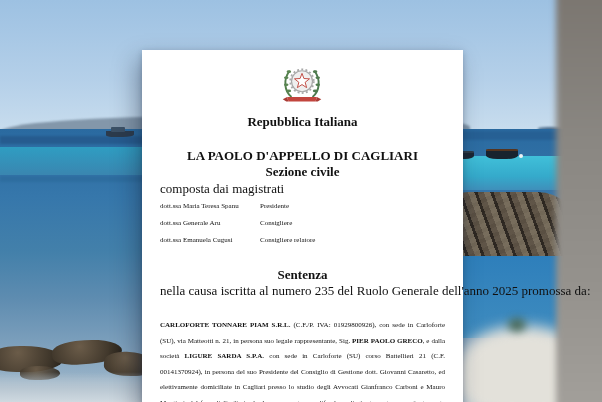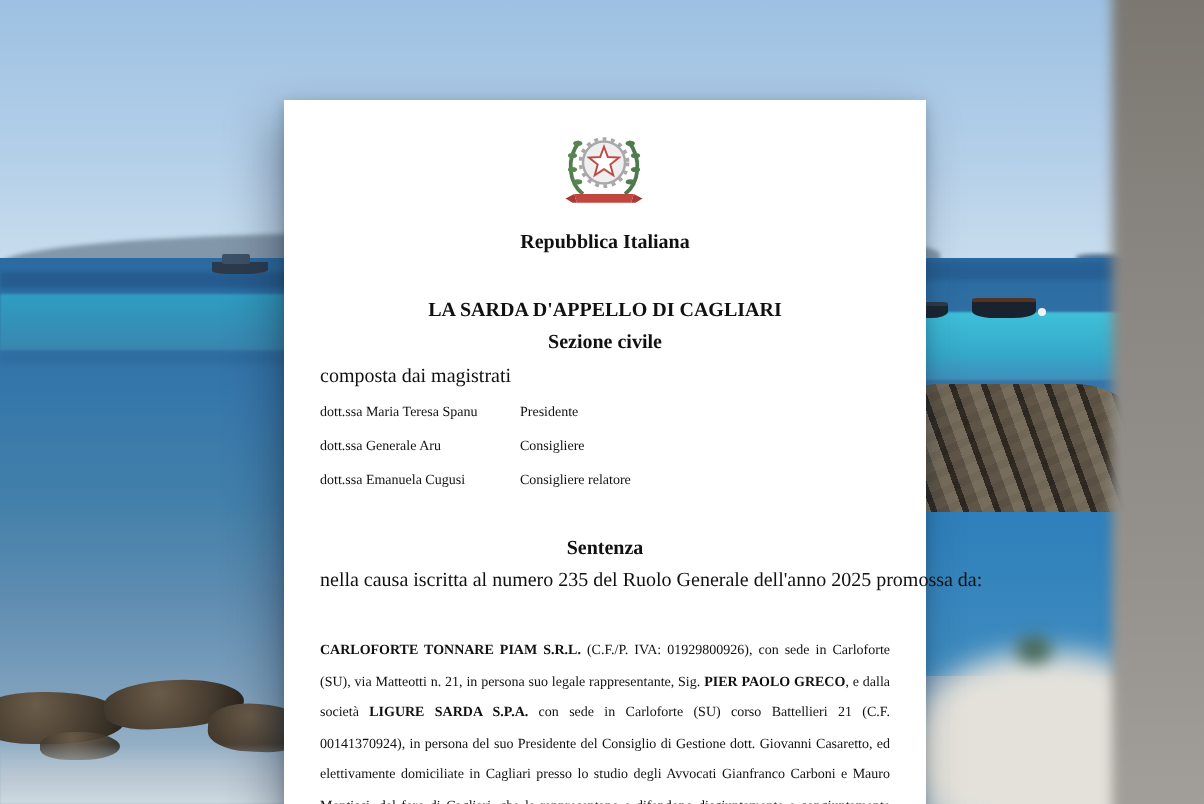--- a/index.html
+++ b/index.html
@@ -56,21 +56,21 @@
   .pillar{left:556px;top:-8px;width:60px;height:420px;
     background:linear-gradient(#7b7670,#8a8782 35%,#95928d 70%,#a3a09b);
     filter:blur(3px);}
 
   
   .page{left:142px;top:50px;width:321px;height:360px;background:#fff;
     box-shadow:-6px 10px 22px rgba(20,35,55,.38),0 2px 6px rgba(20,35,55,.25);
     color:#111;}
   .page *{position:absolute;}
   .emblem{left:137px;top:12px;}
-  .t{left:0;width:321px;font-size:10px;line-height:9px;white-space:nowrap;}
+  .t{left:0;width:321px;font-size:13px;line-height:9px;white-space:nowrap;}
   .c{text-align:center;}
   .b{font-weight:bold;}
   .lft{left:18px;width:285px;}
   .jrow{left:18px;width:285px;font-size:7px;white-space:nowrap;}
   .jname{left:0;display:inline-block;}
   .jrole{left:100px;display:inline-block;}
   .bodytext{left:18px;top:268px;width:285px;margin:0;font-size:7px;
     line-height:15.6px;text-align:justify;position:absolute;}
   .bodytext span{position:static;}
 </style>
@@ -119,21 +119,21 @@
       <ellipse cx="41" cy="11" rx="2.6" ry="1.5" fill="#4f7b4e"></ellipse>
       <circle cx="26" cy="22" r="13.5" fill="none" stroke="#a8a8a8" stroke-width="2" stroke-dasharray="2.2 2.6"></circle>
       <circle cx="26" cy="22" r="12" fill="#efefef" stroke="#a8a8a8" stroke-width="1.4"></circle>
       <polygon points="26,13 28.2,18.9 34.6,19.2 29.6,23.2 31.3,29.3 26,25.8 20.7,29.3 22.4,23.2 17.4,19.2 23.8,18.9" fill="#ffffff" stroke="#bf4a42" stroke-width="1.1"></polygon>
       <path d="M9 40 L4 42.5 L8 45 L10.5 45 Z" fill="#a93a34"></path>
       <path d="M43 40 L48 42.5 L44 45 L41.5 45 Z" fill="#a93a34"></path>
       <path d="M9 40 L43 40 L41.5 45 L10.5 45 Z" fill="#c2453e"></path>
     </svg>
 
     <div class="t c b" style="top:67px">Repubblica Italiana</div>
-    <div class="t c b" style="top:101px">LA SARDA D'APPELLO DI CAGLIARI</div>
+    <div class="t c b" style="top:101px">LA PAOLO D'APPELLO DI CAGLIARI</div>
     <div class="t c b" style="top:117px">Sezione civile</div>
 
     <div class="t lft" style="top:134px">composta dai magistrati</div>
 
     <div class="jrow" style="top:152px">
       <span class="jname">dott.ssa Maria Teresa Spanu</span>
       <span class="jrole">Presidente</span>
     </div>
     <div class="jrow" style="top:169px">
       <span class="jname">dott.ssa Generale Aru</span>

